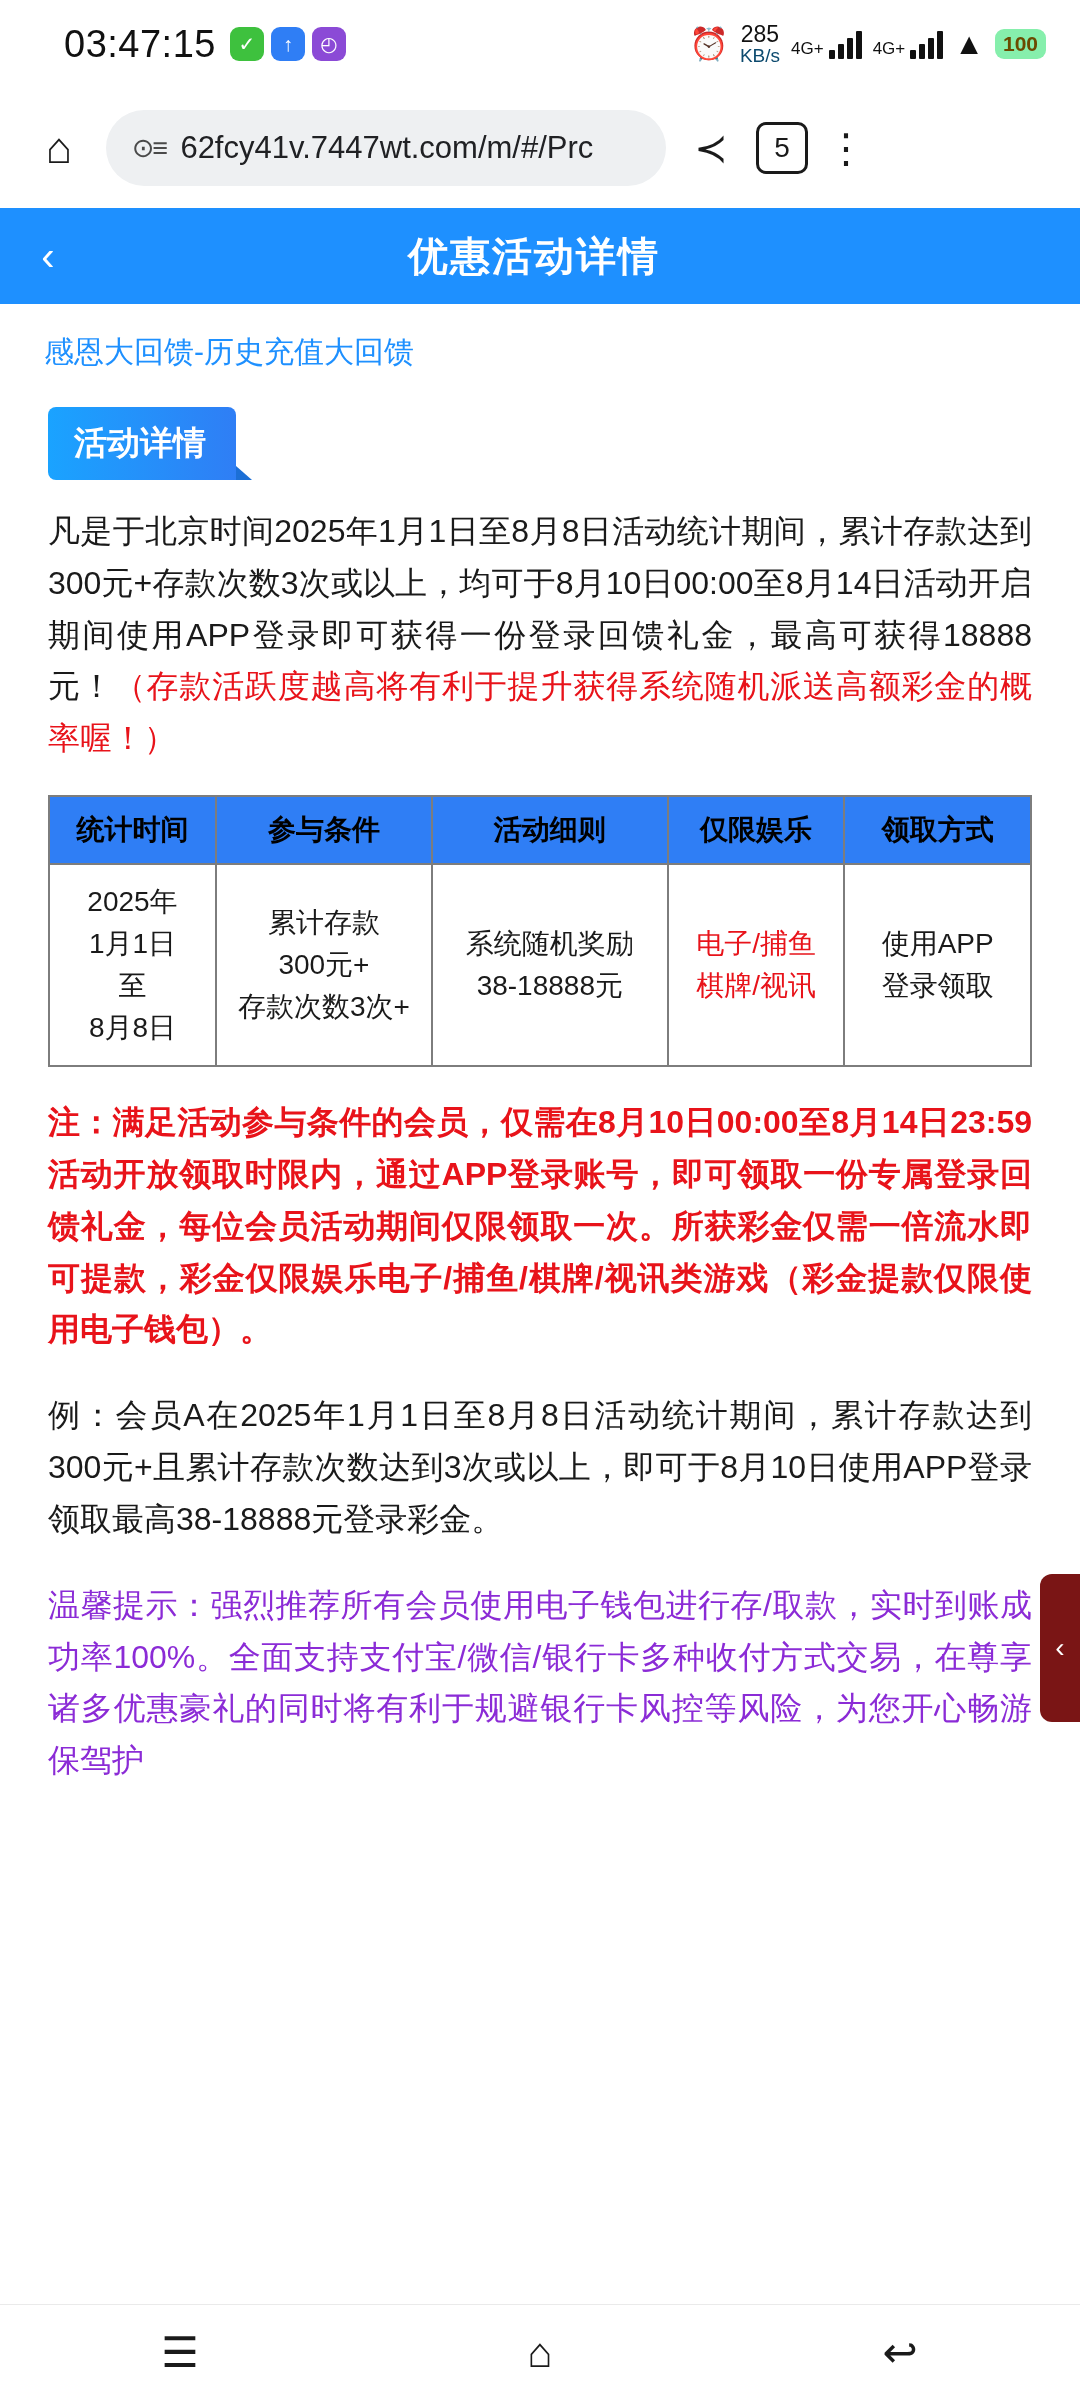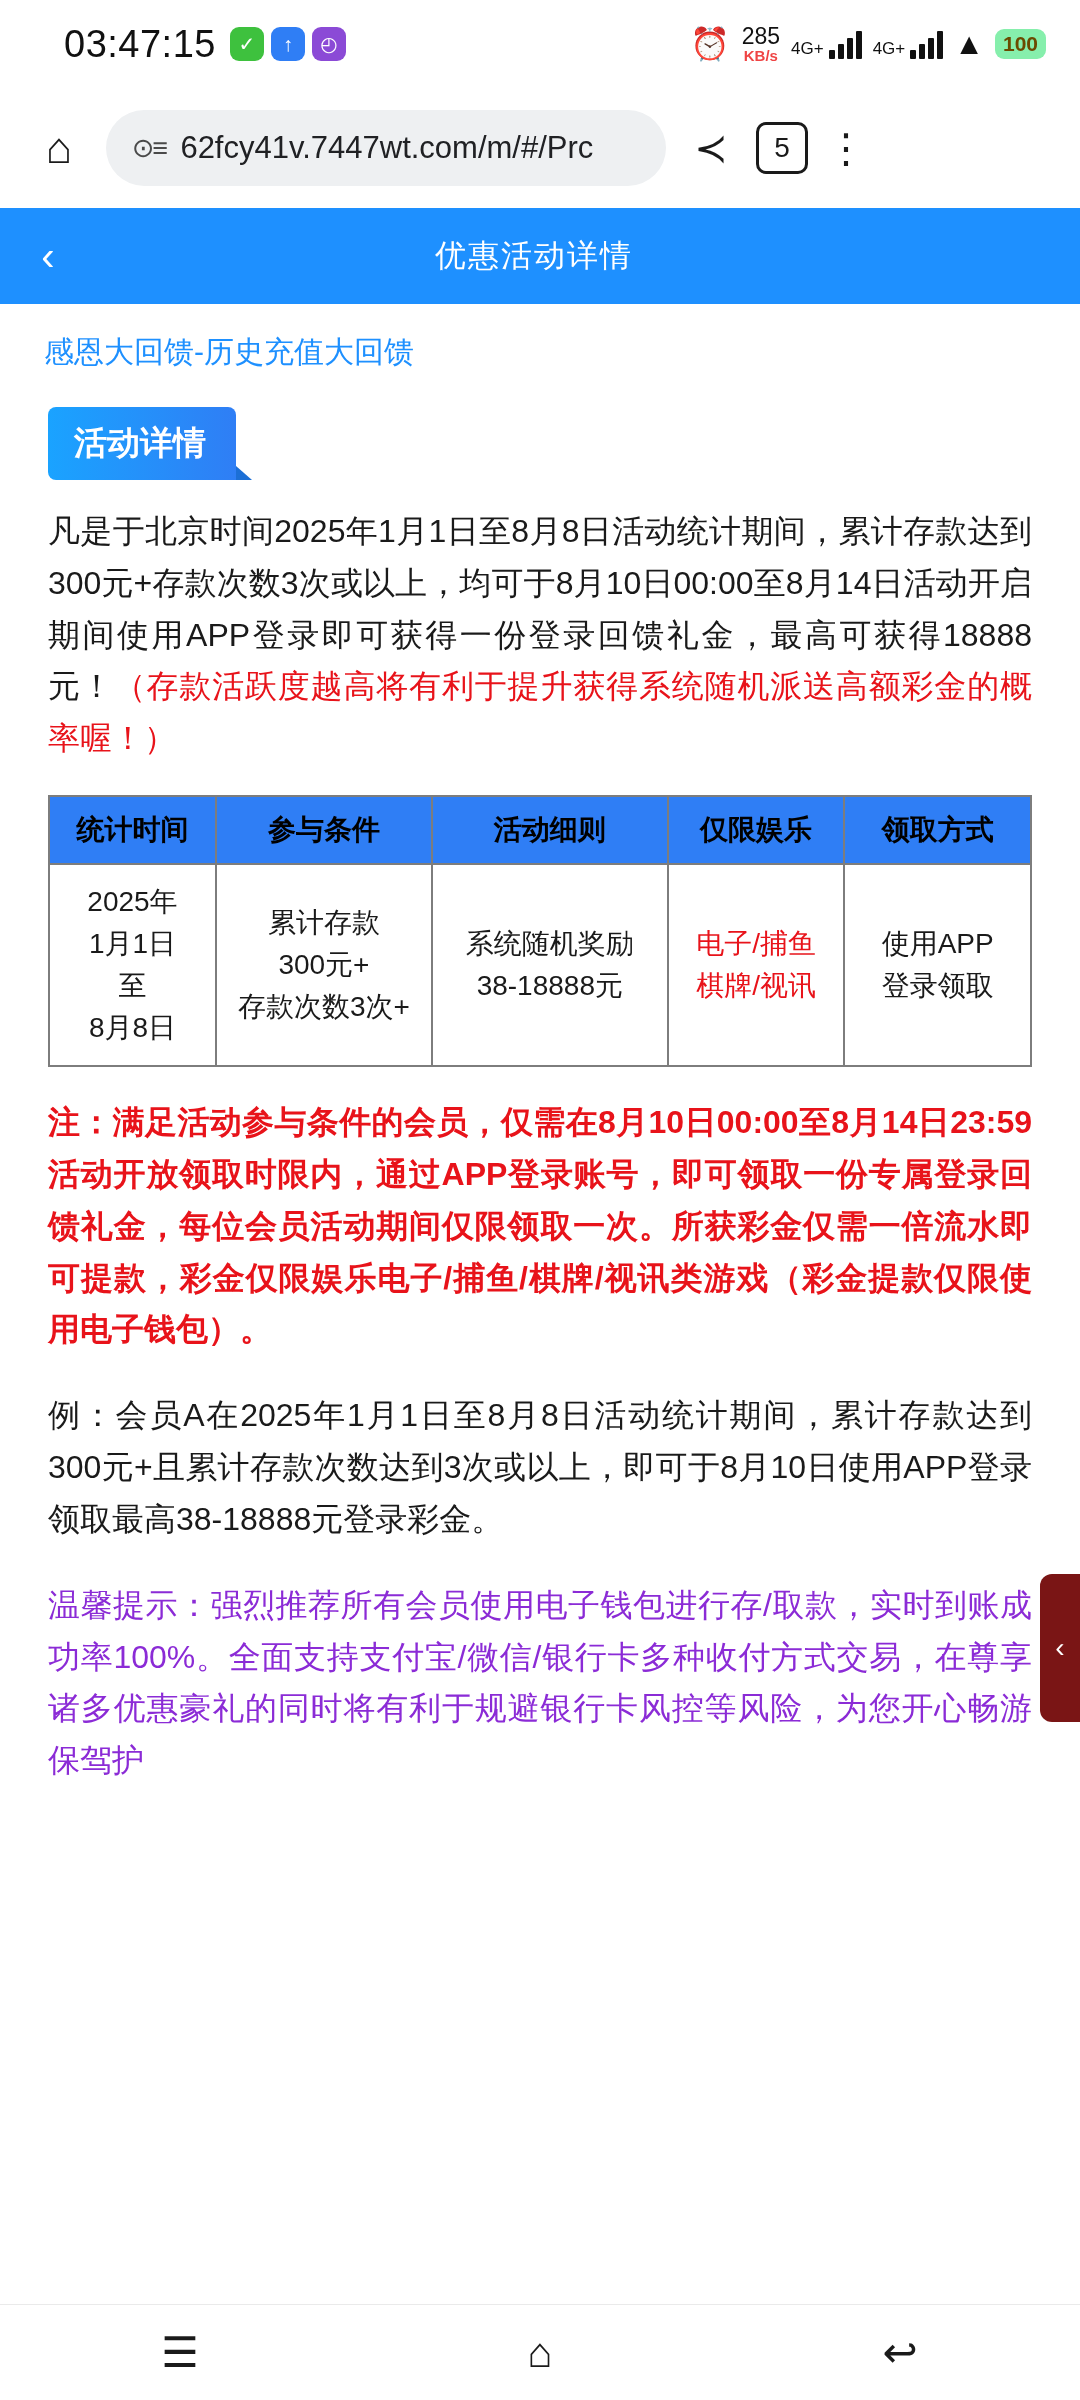--- a/index.html
+++ b/index.html
@@ -23,21 +23,21 @@
   .sb-badges { display: flex; align-items: center; gap: 7px; }
   .sb-badge { width: 34px; height: 34px; border-radius: 9px; display: flex; align-items: center; justify-content: center; font-size: 20px; color: #fff; }
   .b-green { background: #3ec13e; }
   .b-blue  { background: #2f7ef5; }
   .b-purple{ background: #8b4ad6; }
 
   .sb-right { display: flex; align-items: center; gap: 11px; }
   .sb-alarm { font-size: 32px; color: #111; }
   .sb-kb { display: flex; flex-direction: column; align-items: center; line-height: 1; }
   .sb-kb .n { font-size: 23px; color: #111; }
-  .sb-kb .u { font-size: 15px; color: #ef4444; font-weight: bold; }
+  .sb-kb .u { font-size: 19px; color: #0c4a6e; }
   .sig { display: flex; align-items: flex-end; gap: 3px; height: 30px; }
   .sig i { display: block; width: 6px; background: #111; border-radius: 1px; }
   .sig i:nth-child(1){height:9px}.sig i:nth-child(2){height:15px}.sig i:nth-child(3){height:21px}.sig i:nth-child(4){height:28px}
   .netlbl { font-size: 17px; color: #111; margin-right: 1px; }
   .netgrp { display: flex; align-items: flex-end; gap: 4px; }
   .wifi { font-size: 30px; color: #111; }
   .batt { background: #86efac; color: #6b4a00; font-size: 21px; font-weight: bold; border-radius: 9px; padding: 3px 8px; }
 
   
   .browserbar {
@@ -56,21 +56,21 @@
   .share-ico { font-size: 40px; color: #1a1a1a; width: 54px; text-align: center; }
   .tabbox { width: 52px; height: 52px; border: 3px solid #1a1a1a; border-radius: 10px; display: flex; align-items: center; justify-content: center; font-size: 28px; color: #1a1a1a; }
   .more-ico { font-size: 40px; color: #1a1a1a; width: 40px; text-align: center; letter-spacing: 0; line-height: .7; }
 
   
   .appheader {
     height: 96px; flex: 0 0 96px; background: #1e90ff;
     display: flex; align-items: center; position: relative;
   }
   .back-ico { width: 96px; text-align: center; font-size: 40px; color: #fff; }
-  .apptitle { position: absolute; left: 0; right: 12px; text-align: center; font-size: 31px; color: #fff; font-weight: normal; letter-spacing: 2px; }
+  .apptitle { position: absolute; left: 0; right: 12px; text-align: center; font-size: 40px; color: #fff; font-weight: bold; letter-spacing: 2px; }
 
   
   .content { flex: 1 1 auto; background: #fff; overflow: hidden; position: relative; padding: 0 22px; }
   .crumb { color: #1e90ff; font-size: 30px; padding: 28px 22px 0 22px; }
 
   .section-tag {
     display: inline-block; margin: 34px 0 0 26px;
     background: linear-gradient(90deg,#1aa3ff 0%, #2f7ef5 100%);
     color: #fff; font-size: 33px; font-weight: bold;
     padding: 14px 30px 14px 26px; border-radius: 8px 8px 0 8px;

